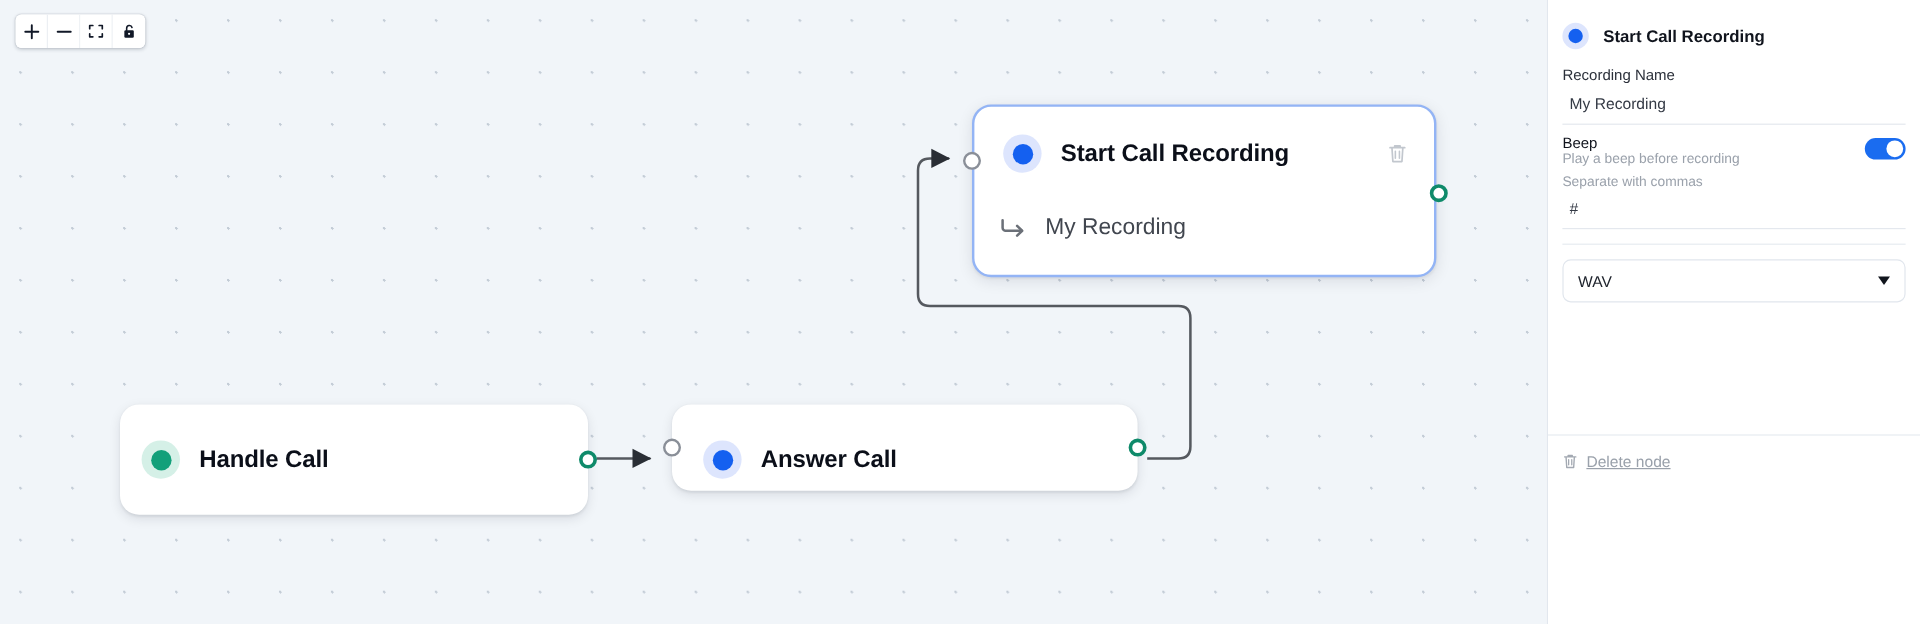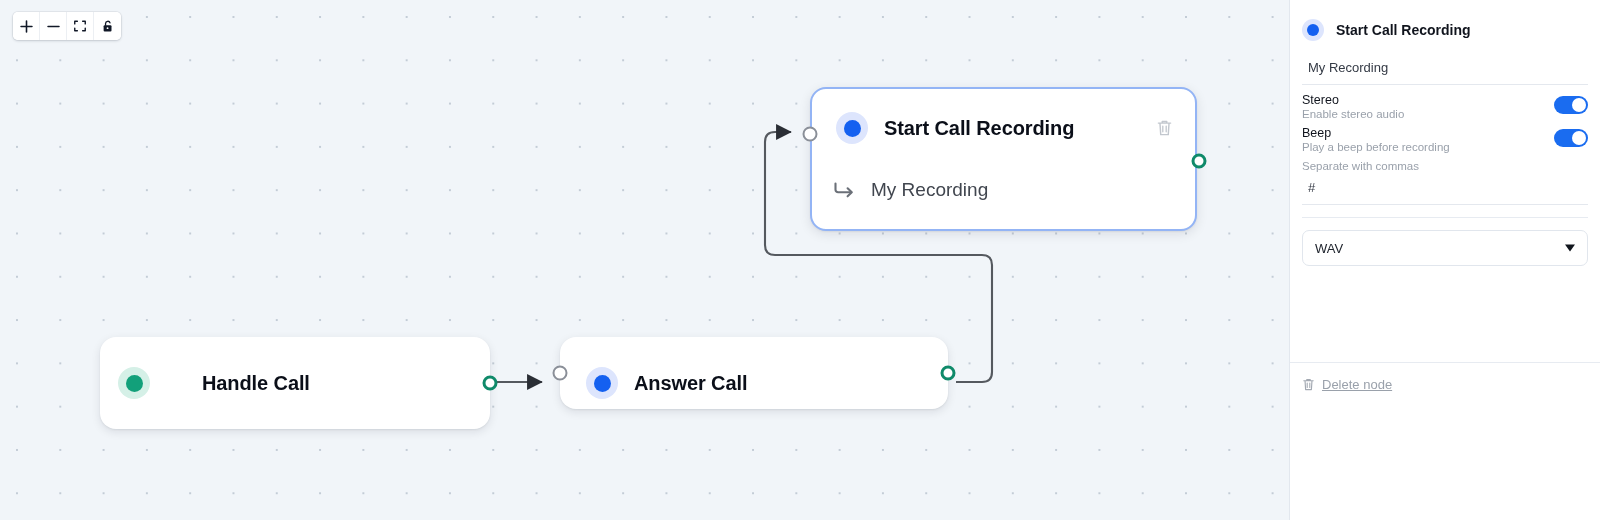--- a/index.html
+++ b/index.html
@@ -223,21 +223,21 @@
 
       <path d="M956,382
                L982,382 Q992,382 992,372
                L992,265 Q992,255 982,255
                L775,255 Q765,255 765,245
                L765,142 Q765,132 775,132
                L791,132" stroke="#55595f" stroke-width="2.1" fill="none" stroke-linejoin="round" marker-end="url(#arrow)"></path>
     </svg>
 
     <div class="node" style="left:100px; top:337px; width:390px; height:92px;">
-      <div class="node-head" style="height:92px;gap:36px;">
+      <div class="node-head" style="height:92px;">
         <span class="dot-wrap teal">
           <span class="dot teal"></span>
         </span>
         <span class="node-title">Handle Call</span>
       </div>
       <span class="handle out" style="left:390px;"></span>
     </div>
 
     <div class="node" style="left:560px; top:337px; width:388px; height:72px;">
       <div class="node-head" style="height:92px; padding-left:26px;">
@@ -281,32 +281,24 @@
     <div class="panel-head">
       <span class="panel-dot-wrap">
         <span class="panel-dot"></span>
       </span>
       <span class="panel-title">Start Call Recording</span>
     </div>
 
     <div class="panel-body">
 
       <div class="field">
+        <div class="field-label">Recording Name</div>
         <input class="text-input" type="text" value="My Recording" style="">
       </div>
 
-      <div class="toggle-row">
-        <div class="toggle-texts">
-          <div class="t-name">Stereo</div>
-          <div class="field-sub">Enable stereo audio</div>
-        </div>
-        <div class="toggle">
-          <span class="knob"></span>
-        </div>
-      </div>
 
       <div class="toggle-row">
         <div class="toggle-texts">
           <div class="t-name">Beep</div>
           <div class="field-sub">Play a beep before recording</div>
         </div>
         <div class="toggle">
           <span class="knob"></span>
         </div>
       </div>

